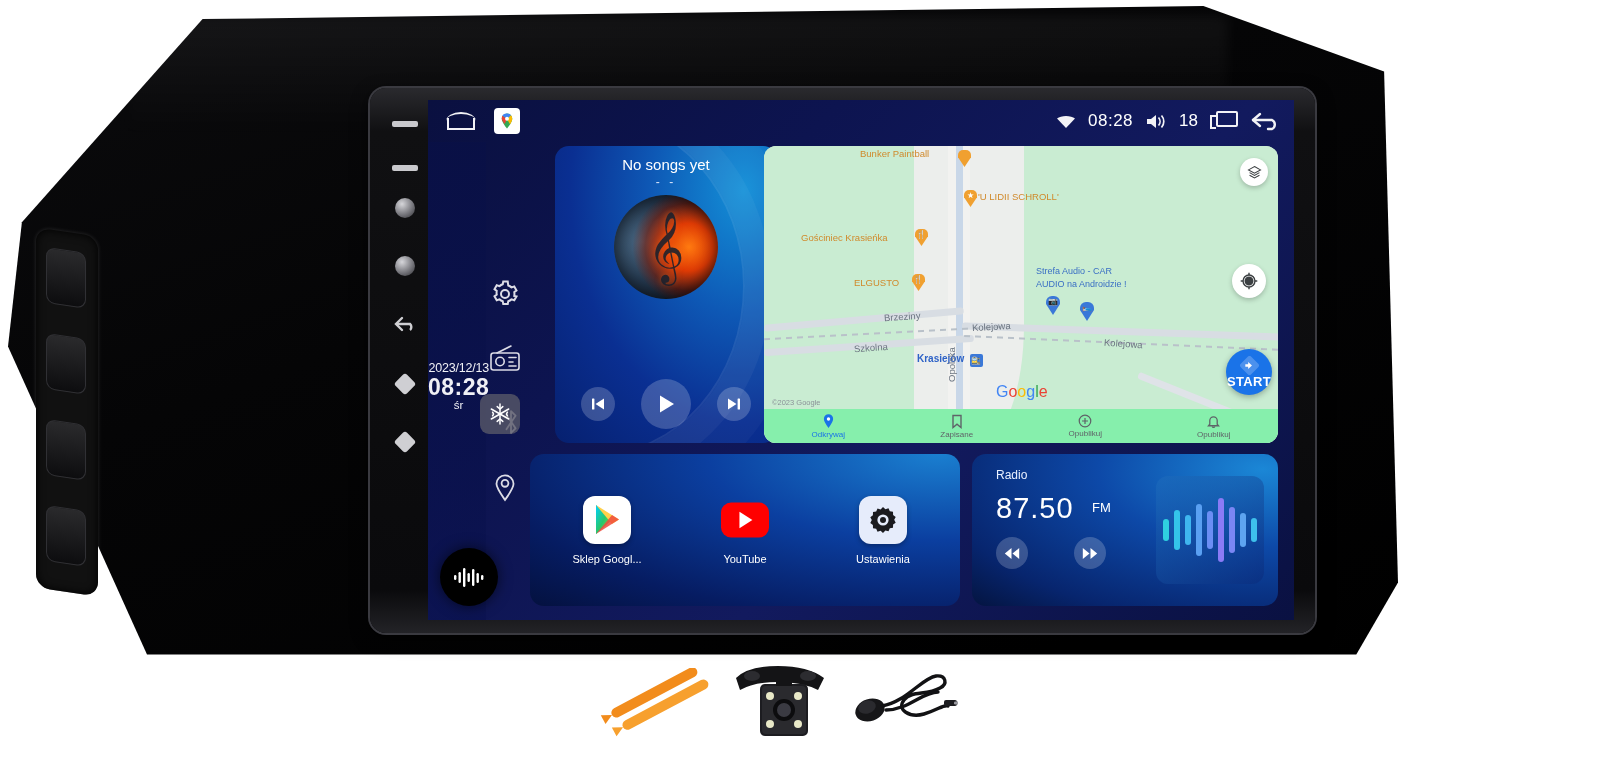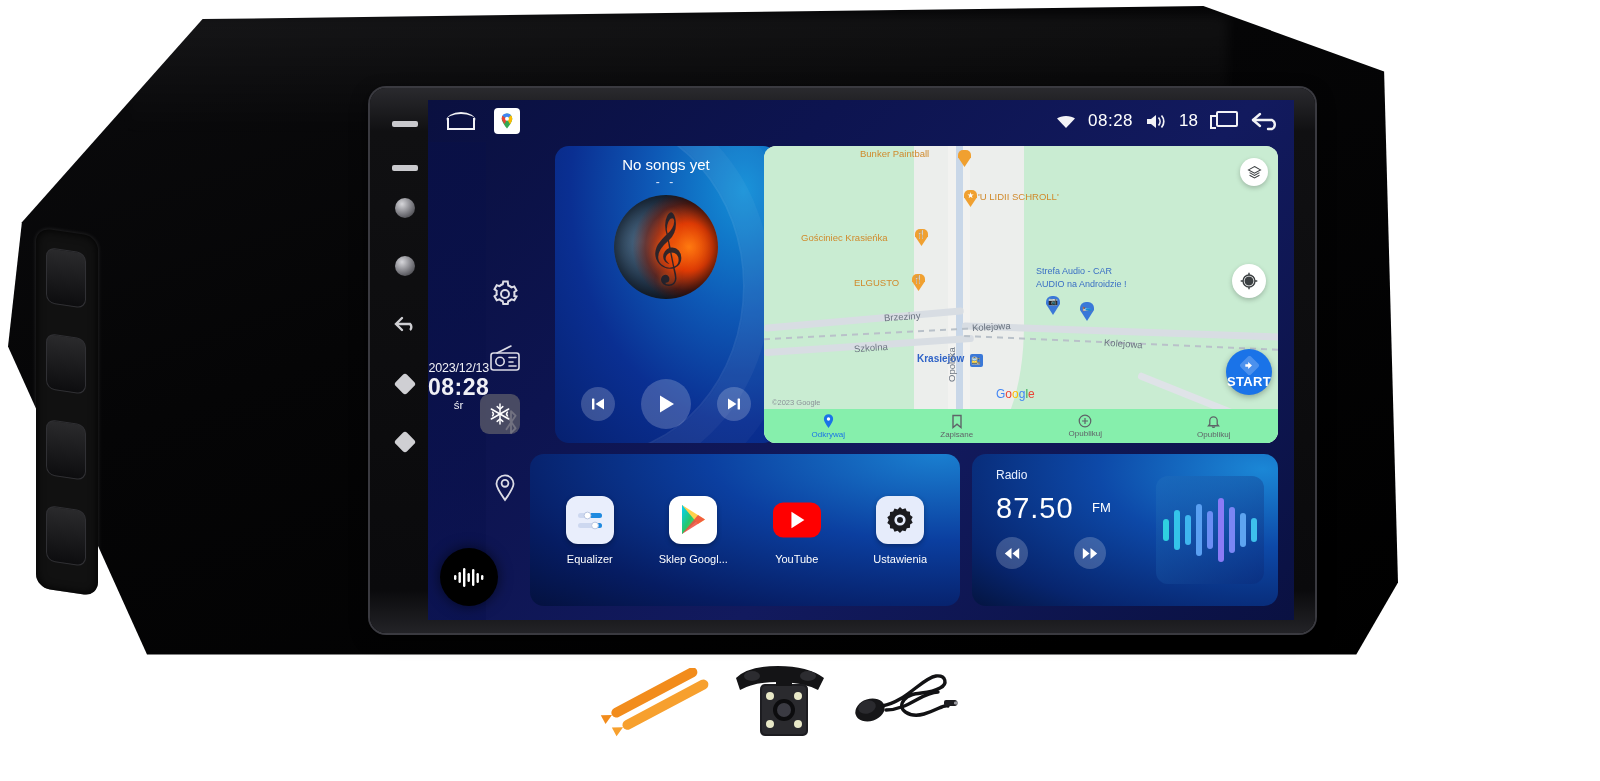--- a/index.html
+++ b/index.html
@@ -230,21 +230,21 @@
     box-shadow: 0 2px 5px rgba(0,0,0,.22);
   }
   .map-start {
     position: absolute; right: 6px; bottom: 48px; width: 46px; height: 46px;
     border-radius: 50%; background: #1a73e8; color: #fff;
     display: flex; flex-direction: column; align-items: center; justify-content: center;
     box-shadow: 0 2px 6px rgba(0,0,0,.3);
   }
   .map-start .stxt { font-size: 13px; font-weight: 700; letter-spacing: .3px; margin-top: -1px; }
   .google-wm {
-    position: absolute; left: 232px; bottom: 42px; font-size: 12px; font-weight: 500; text-align: center;
+    position: absolute; left: 232px; bottom: 42px; font-size: 16px; font-weight: 500; text-align: center;
   }
   .gw-b { color: #4285f4; } .gw-r { color: #ea4335; } .gw-y { color: #fbbc05; }
   .gw-g { color: #34a853; }
   .map-attr { position: absolute; left: 8px; bottom: 36px; font-size: 7.5px; color: #8a9298; }
   .map-nav {
     position: absolute; left: 0; bottom: 0; width: 100%; height: 34px;
     background: #86efac; display: flex; align-items: center;
   }
   .mn-item {
     flex: 1; display: flex; flex-direction: column; align-items: center;
@@ -564,33 +564,20 @@
           <svg width="13" height="15" viewBox="0 0 14 16" fill="none" stroke="#5f6368" stroke-width="1.4">
               <path d="M3 11V7a4 4 0 1 1 8 0v4l1.4 1.6H1.6z"></path>
               <path d="M5.6 13.4a1.5 1.5 0 0 0 2.8 0"></path>
             </svg>
           <span>Opublikuj</span>
         </div>
       </div>
     </div>
 
     <div class="apps-card">
-      <div class="app">
-        <div class="app-ic" style="background:#e9eefc">
-          <svg width="32" height="32" viewBox="0 0 32 32">
-            <rect x="4" y="9" width="24" height="5" rx="2.5" fill="#cdd8f0"></rect>
-            <rect x="13" y="9" width="15" height="5" rx="2.5" fill="#1f8ae0"></rect>
-            <circle cx="13.5" cy="11.5" r="3.4" fill="#fff" stroke="#b9c6e2"></circle>
-            <rect x="4" y="19" width="24" height="5" rx="2.5" fill="#cdd8f0"></rect>
-            <rect x="21" y="19" width="7" height="5" rx="2.5" fill="#1f8ae0"></rect>
-            <circle cx="21" cy="21.5" r="3.4" fill="#fff" stroke="#b9c6e2"></circle>
-          </svg>
-        </div>
-        <div class="app-lbl">Equalizer</div>
-      </div>
       <div class="app">
         <div class="app-ic">
           <svg width="28" height="31" viewBox="0 0 28 31">
             <path d="M3 1 L19 15.5 L3 30 Z" fill="#1fbcd2"></path>
             <path d="M3 1 L19 15.5 L3 30 Z" fill="url(#pg)"></path>
             <defs>
                 <linearGradient id="pg" x1="0" y1="0" x2="1" y2="1">
               <stop offset="0" stop-color="#00d0ff"></stop>
                   <stop offset=".5" stop-color="#27c76a"></stop>
                   <stop offset="1" stop-color="#a9e840"></stop>

